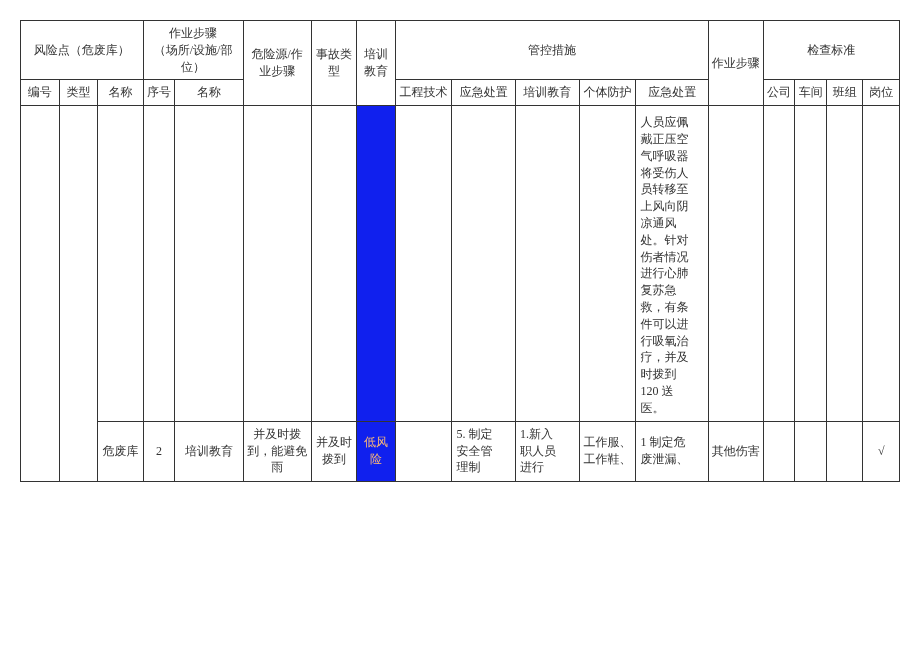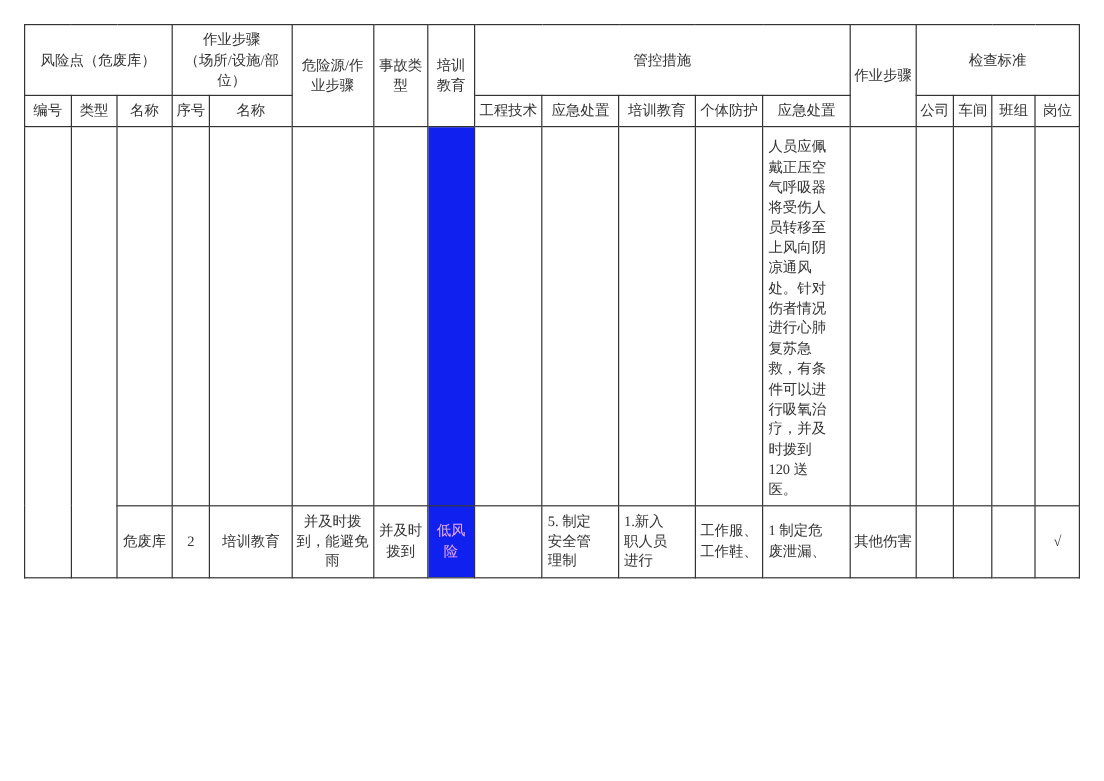--- a/index.html
+++ b/index.html
@@ -37,21 +37,21 @@
       height: 280px;
       vertical-align: top;
       padding-top: 8px;
     }
     .data-row td {
       height: 60px;
       vertical-align: middle;
     }
     .risk-cell {
       background: #1020ee;
-      color: #f0abfc;
+      color: #fdba74;
     }
     .col-bh { width: 34px; }
     .col-lx { width: 34px; }
     .col-mc { width: 40px; }
     .col-xh { width: 28px; }
     .col-mc2 { width: 60px; }
     .col-std { width: 60px; }
     .col-sglx { width: 40px; }
     .col-dj { width: 34px; }
     .col-gc { width: 50px; }

